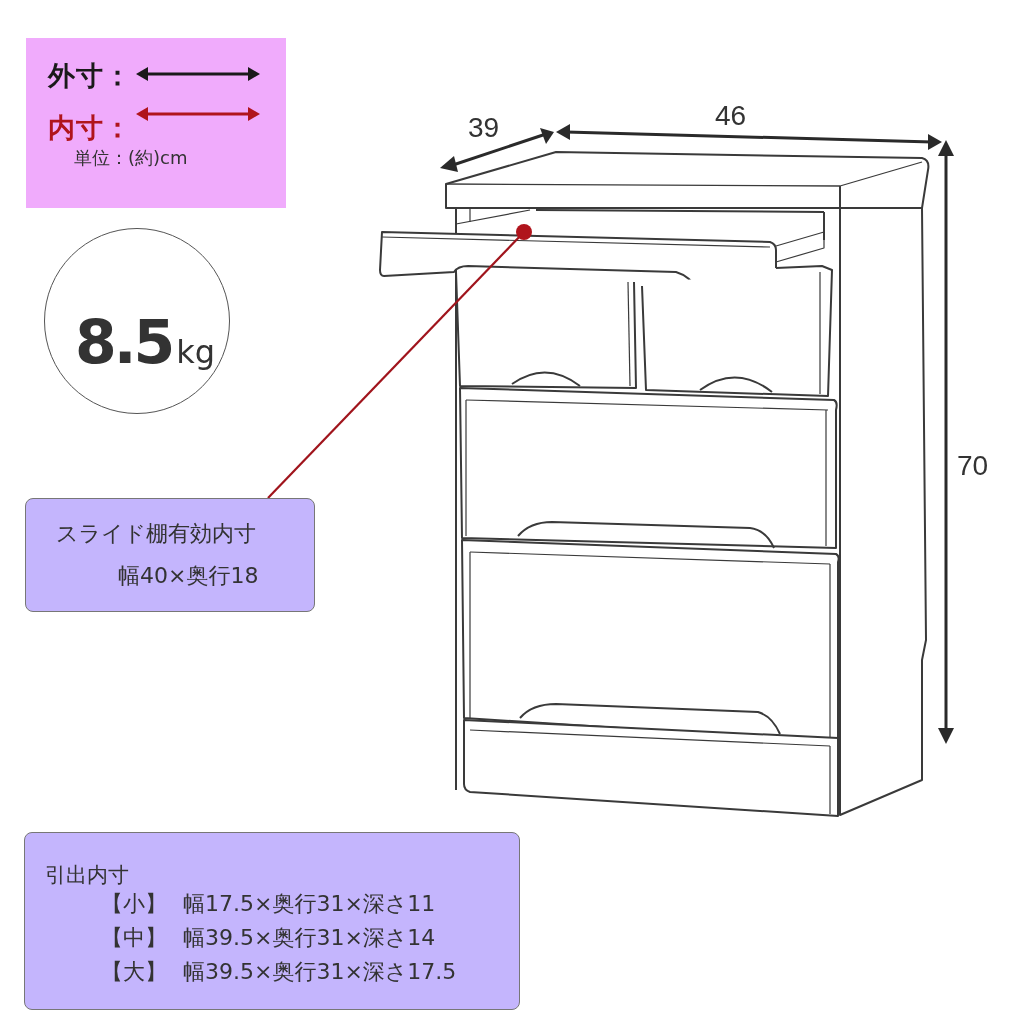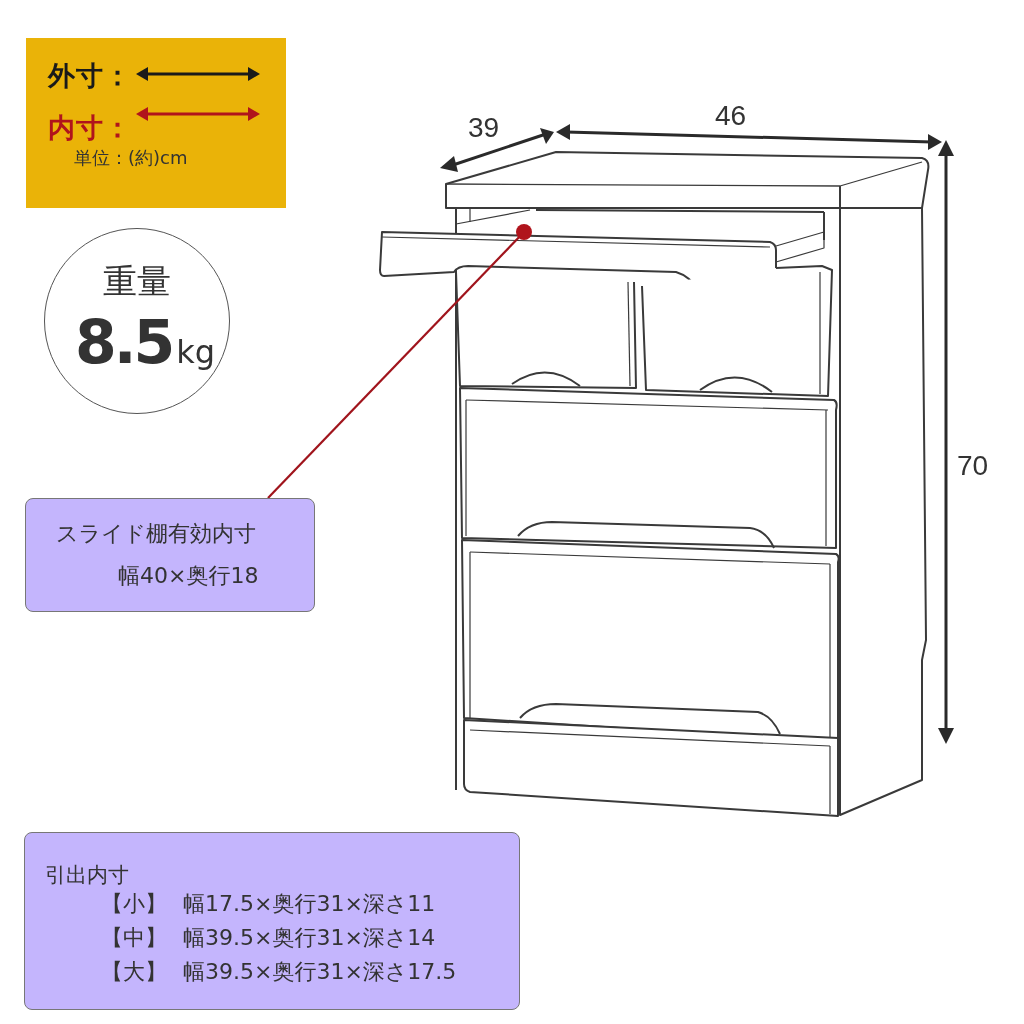--- a/index.html
+++ b/index.html
@@ -1,19 +1,19 @@
 <!DOCTYPE html>
 <html><head>
 <meta charset="utf-8">
 <style>
   html, body { margin:0; padding:0; background:#ffffff; }
   body { width:1024px; height:1024px; position:relative; overflow:hidden;
          font-family:"DejaVu Sans", "Liberation Sans", sans-serif; color:#333; }
   .abs { position:absolute; }
-  .legend-box { left:26px; top:38px; width:260px; height:170px; background:#eab308; }
+  .legend-box { left:26px; top:38px; width:260px; height:170px; background:#f0abfc; }
   .legend-row { position:absolute; left:22px; font-weight:bold; font-size:27px; letter-spacing:1px; }
   .legend-row.outer { top:20px; color:#1a1a1a; }
   .legend-row.inner { top:60px; color:#b0141c;margin-top:12px; }
   .legend-unit { position:absolute; left:48px; top:108px; font-size:18px; color:#333; }
   .weight-circle { left:44px; top:228px; width:184px; height:184px; border:1.5px solid #555;
                    border-radius:50%; background:#fff; }
   .weight-label { position:absolute; top:30px; width:100%; text-align:center; font-size:34px; color:#333; }
   .weight-value { position:absolute; top:78px; left:30px; font-size:60px; font-weight:bold; color:#333; letter-spacing:-3px; }
   .weight-unit { font-size:32px; font-weight:normal; letter-spacing:0; margin-left:4px; }
   .info-box { background:#c4b5fd; border:1.5px solid #777; border-radius:8px; }
@@ -42,21 +42,20 @@
     <g>
       <line x1="8" y1="52" x2="116" y2="52" stroke="#b0141c" stroke-width="3"></line>
       <polygon points="0,52 12,45 12,59" fill="#b0141c"></polygon>
       <polygon points="124,52 112,45 112,59" fill="#b0141c"></polygon>
     </g>
   </svg>
   <div class="legend-unit">単位：(約)cm</div>
 </div>
 
 <div class="abs weight-circle">
-  <div class="weight-label">重量</div>
   <div class="weight-value"><span>8.5</span><span class="weight-unit">kg</span></div>
 </div>
 
 <svg class="furn" width="1024" height="1024">
   <g fill="none" stroke="#3a3a3a" stroke-width="2" stroke-linejoin="round">
 
     <path d="M446 184 L556 152 L922 158 Q930 160 928 170 L922 208 L446 208 Z" fill="#fff"></path>
     <line x1="446" y1="184" x2="840" y2="186" stroke-width="1.3"></line>
     <line x1="840" y1="186" x2="922" y2="162" stroke-width="1.3"></line>
     <line x1="840" y1="186" x2="840" y2="212"></line>

